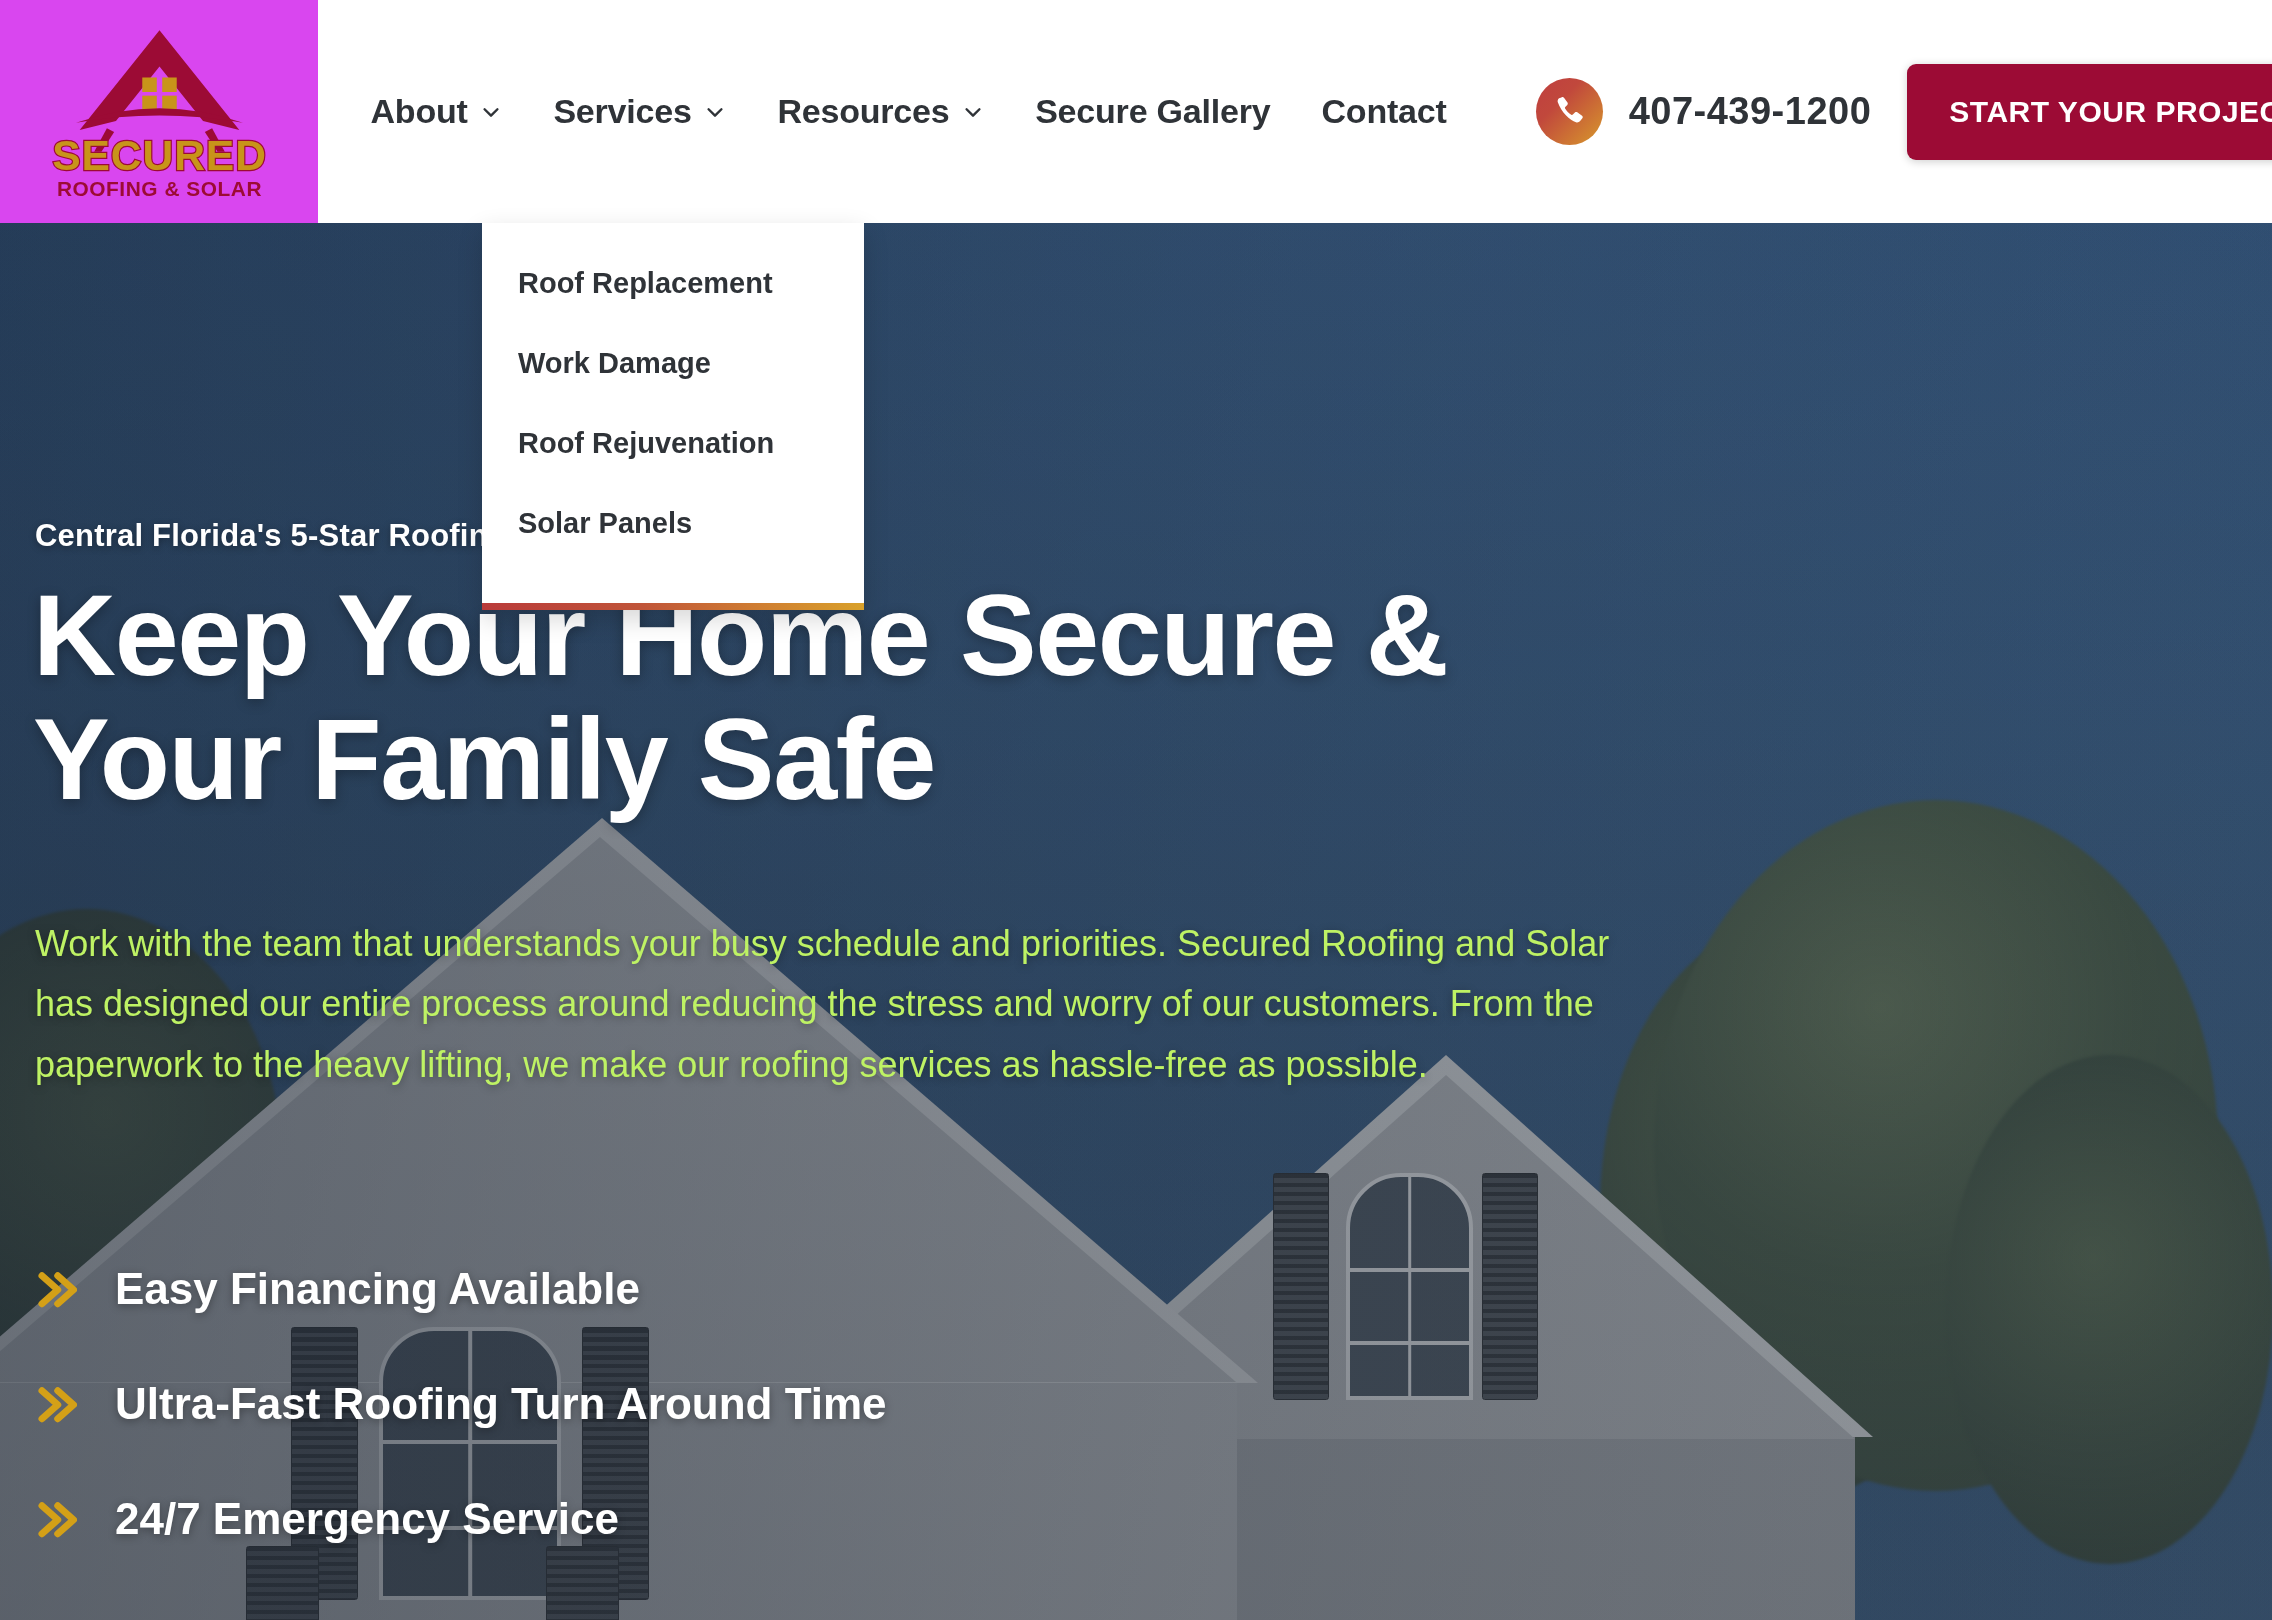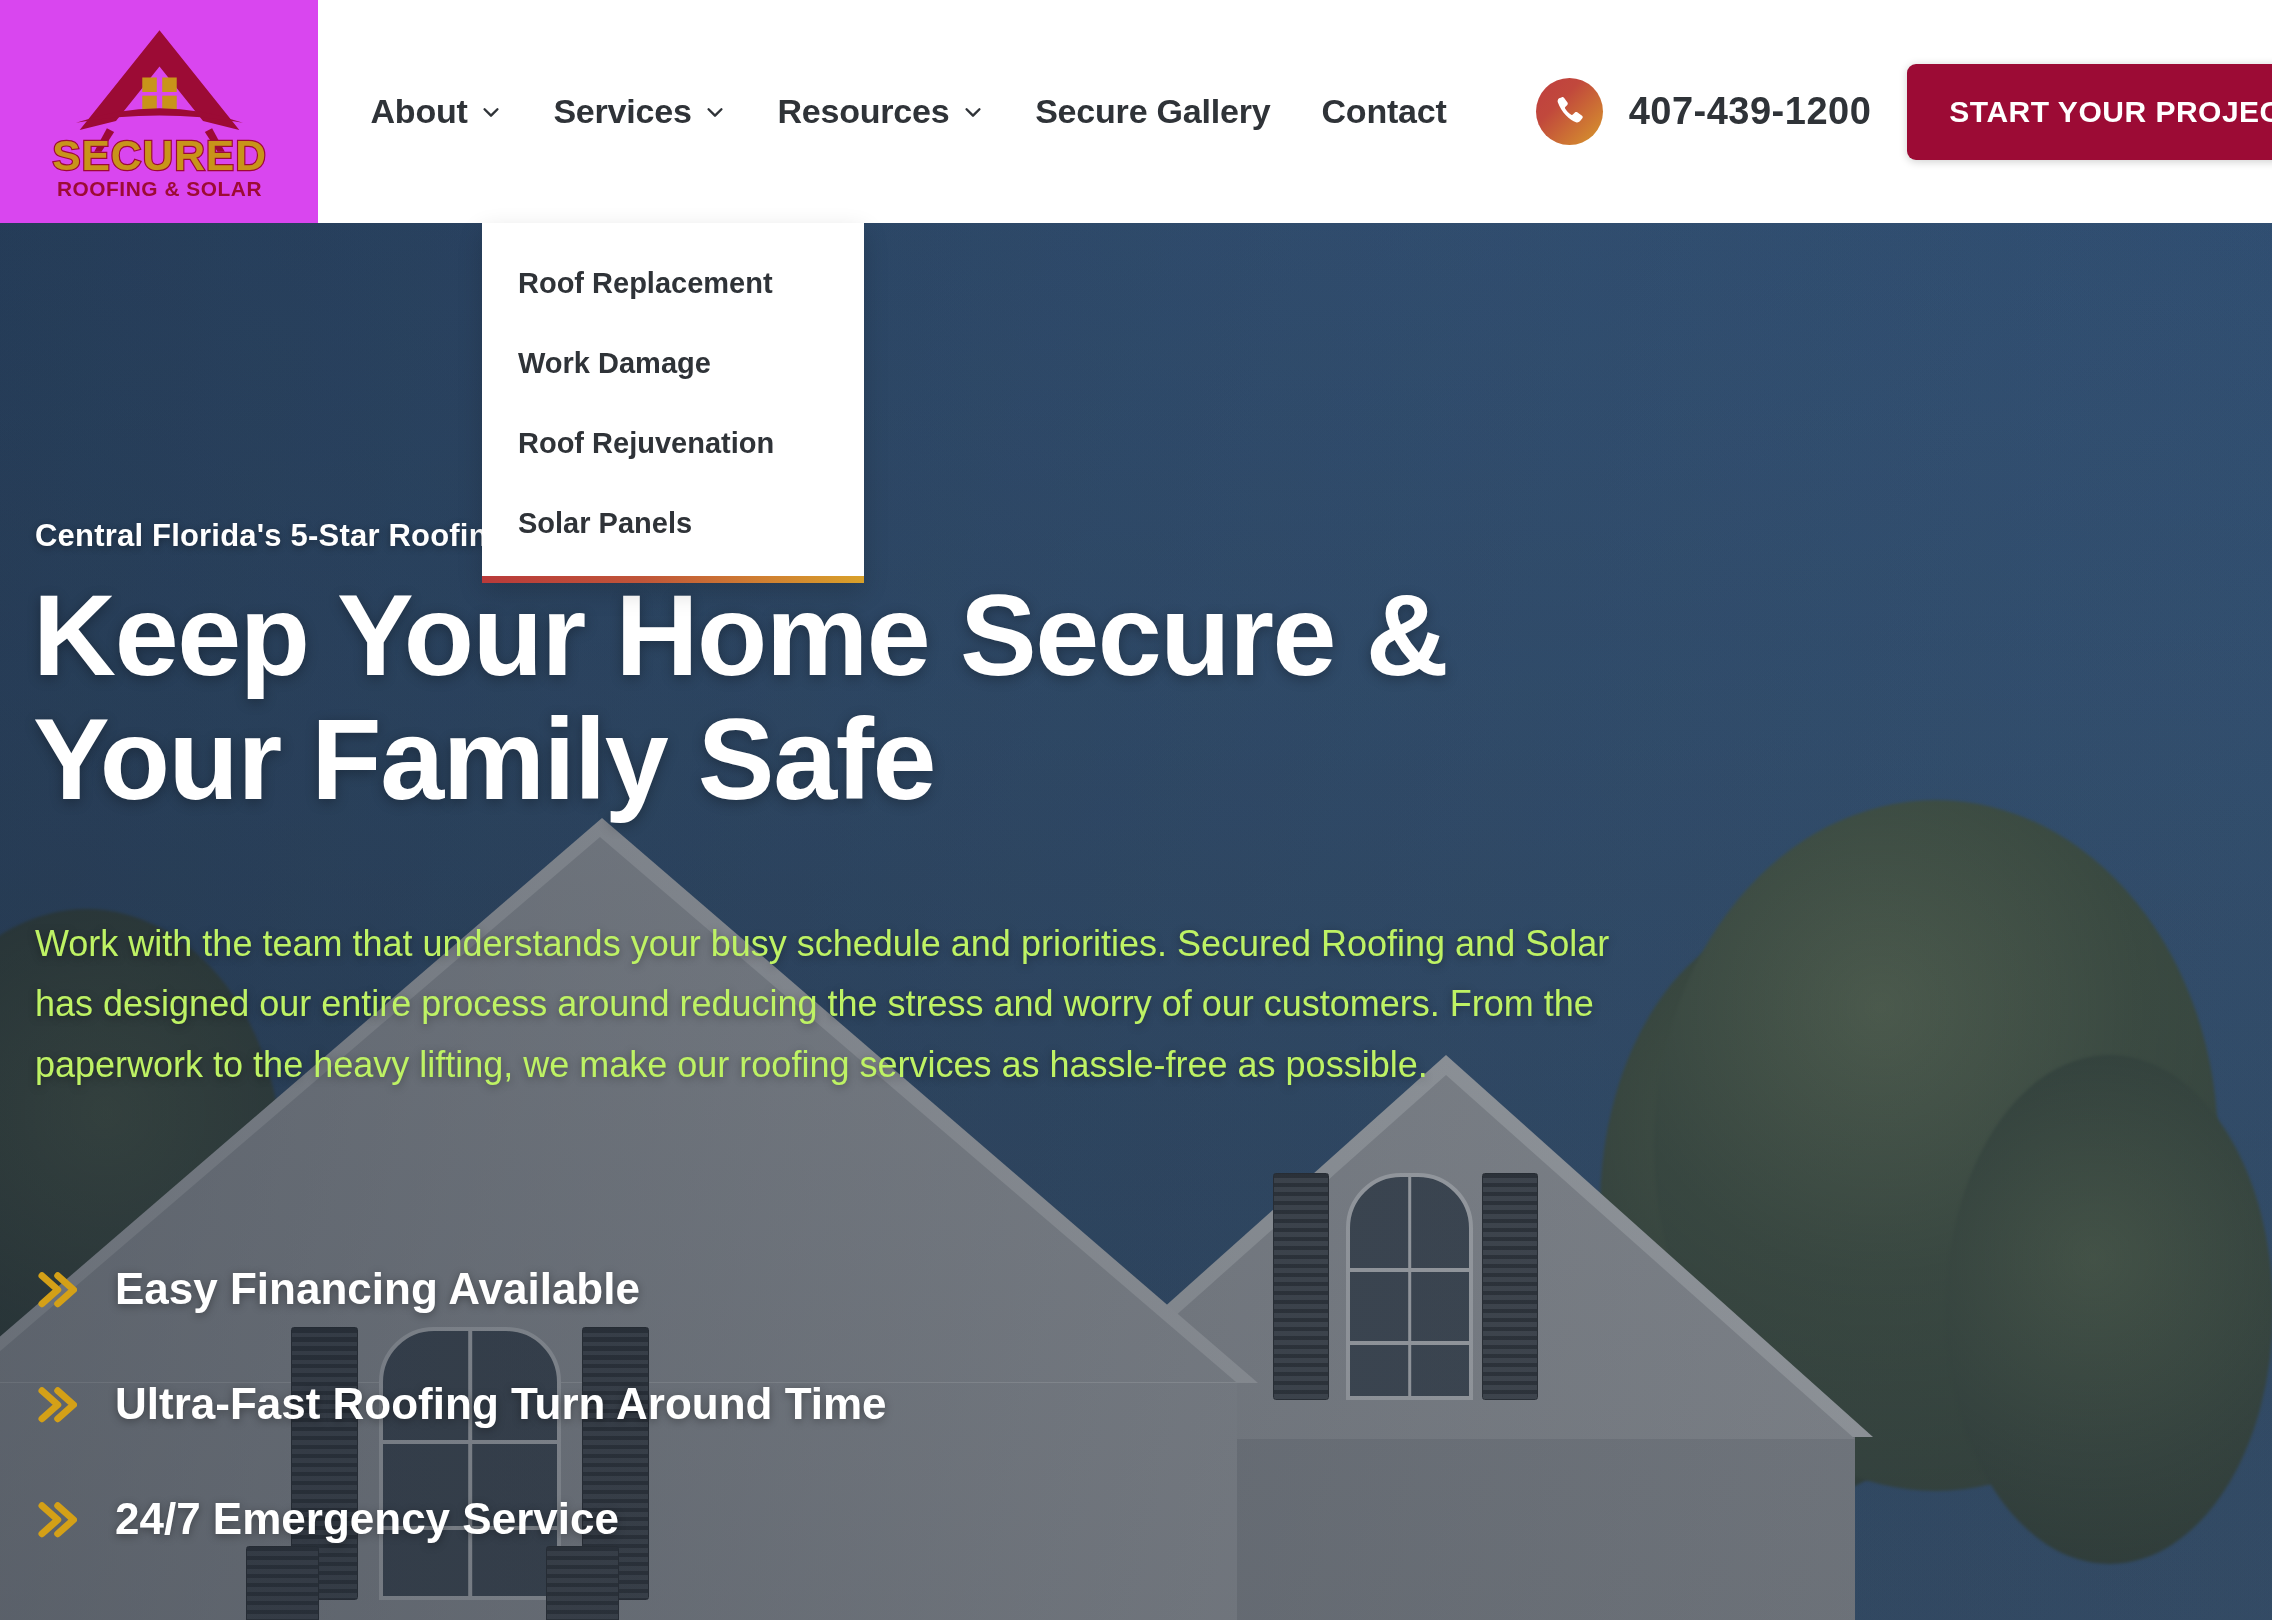--- a/index.html
+++ b/index.html
@@ -141,21 +141,21 @@
     white-space:nowrap; font-family:"Liberation Sans", sans-serif;
     box-shadow:0 1.8px 9px rgba(0,0,0,.18);
   }
 
   
   .dropdown{
     position:absolute; left:482px; top:223px; width:382px;
     background:#ffffff; z-index:60;
     border-bottom:7.3px solid transparent;
     box-shadow:0 9px 23.6px rgba(0,0,0,.16);
-    padding:20px 0 12px 0;
+    padding:20px 0 39px 0;
   }
   .dropdown::after{
     content:""; position:absolute; left:0; right:0; bottom:-7.3px; height:7.3px;
     background:linear-gradient(90deg,#b93a3a 0%,#c05539 42%,#cf7d32 72%,#d9a12a 100%);
   }
   .dd-item{
     font-size:29px; font-weight:700; color:#2f3338;
     padding:23.6px 36px; cursor:pointer; white-space:nowrap;
   }
 

